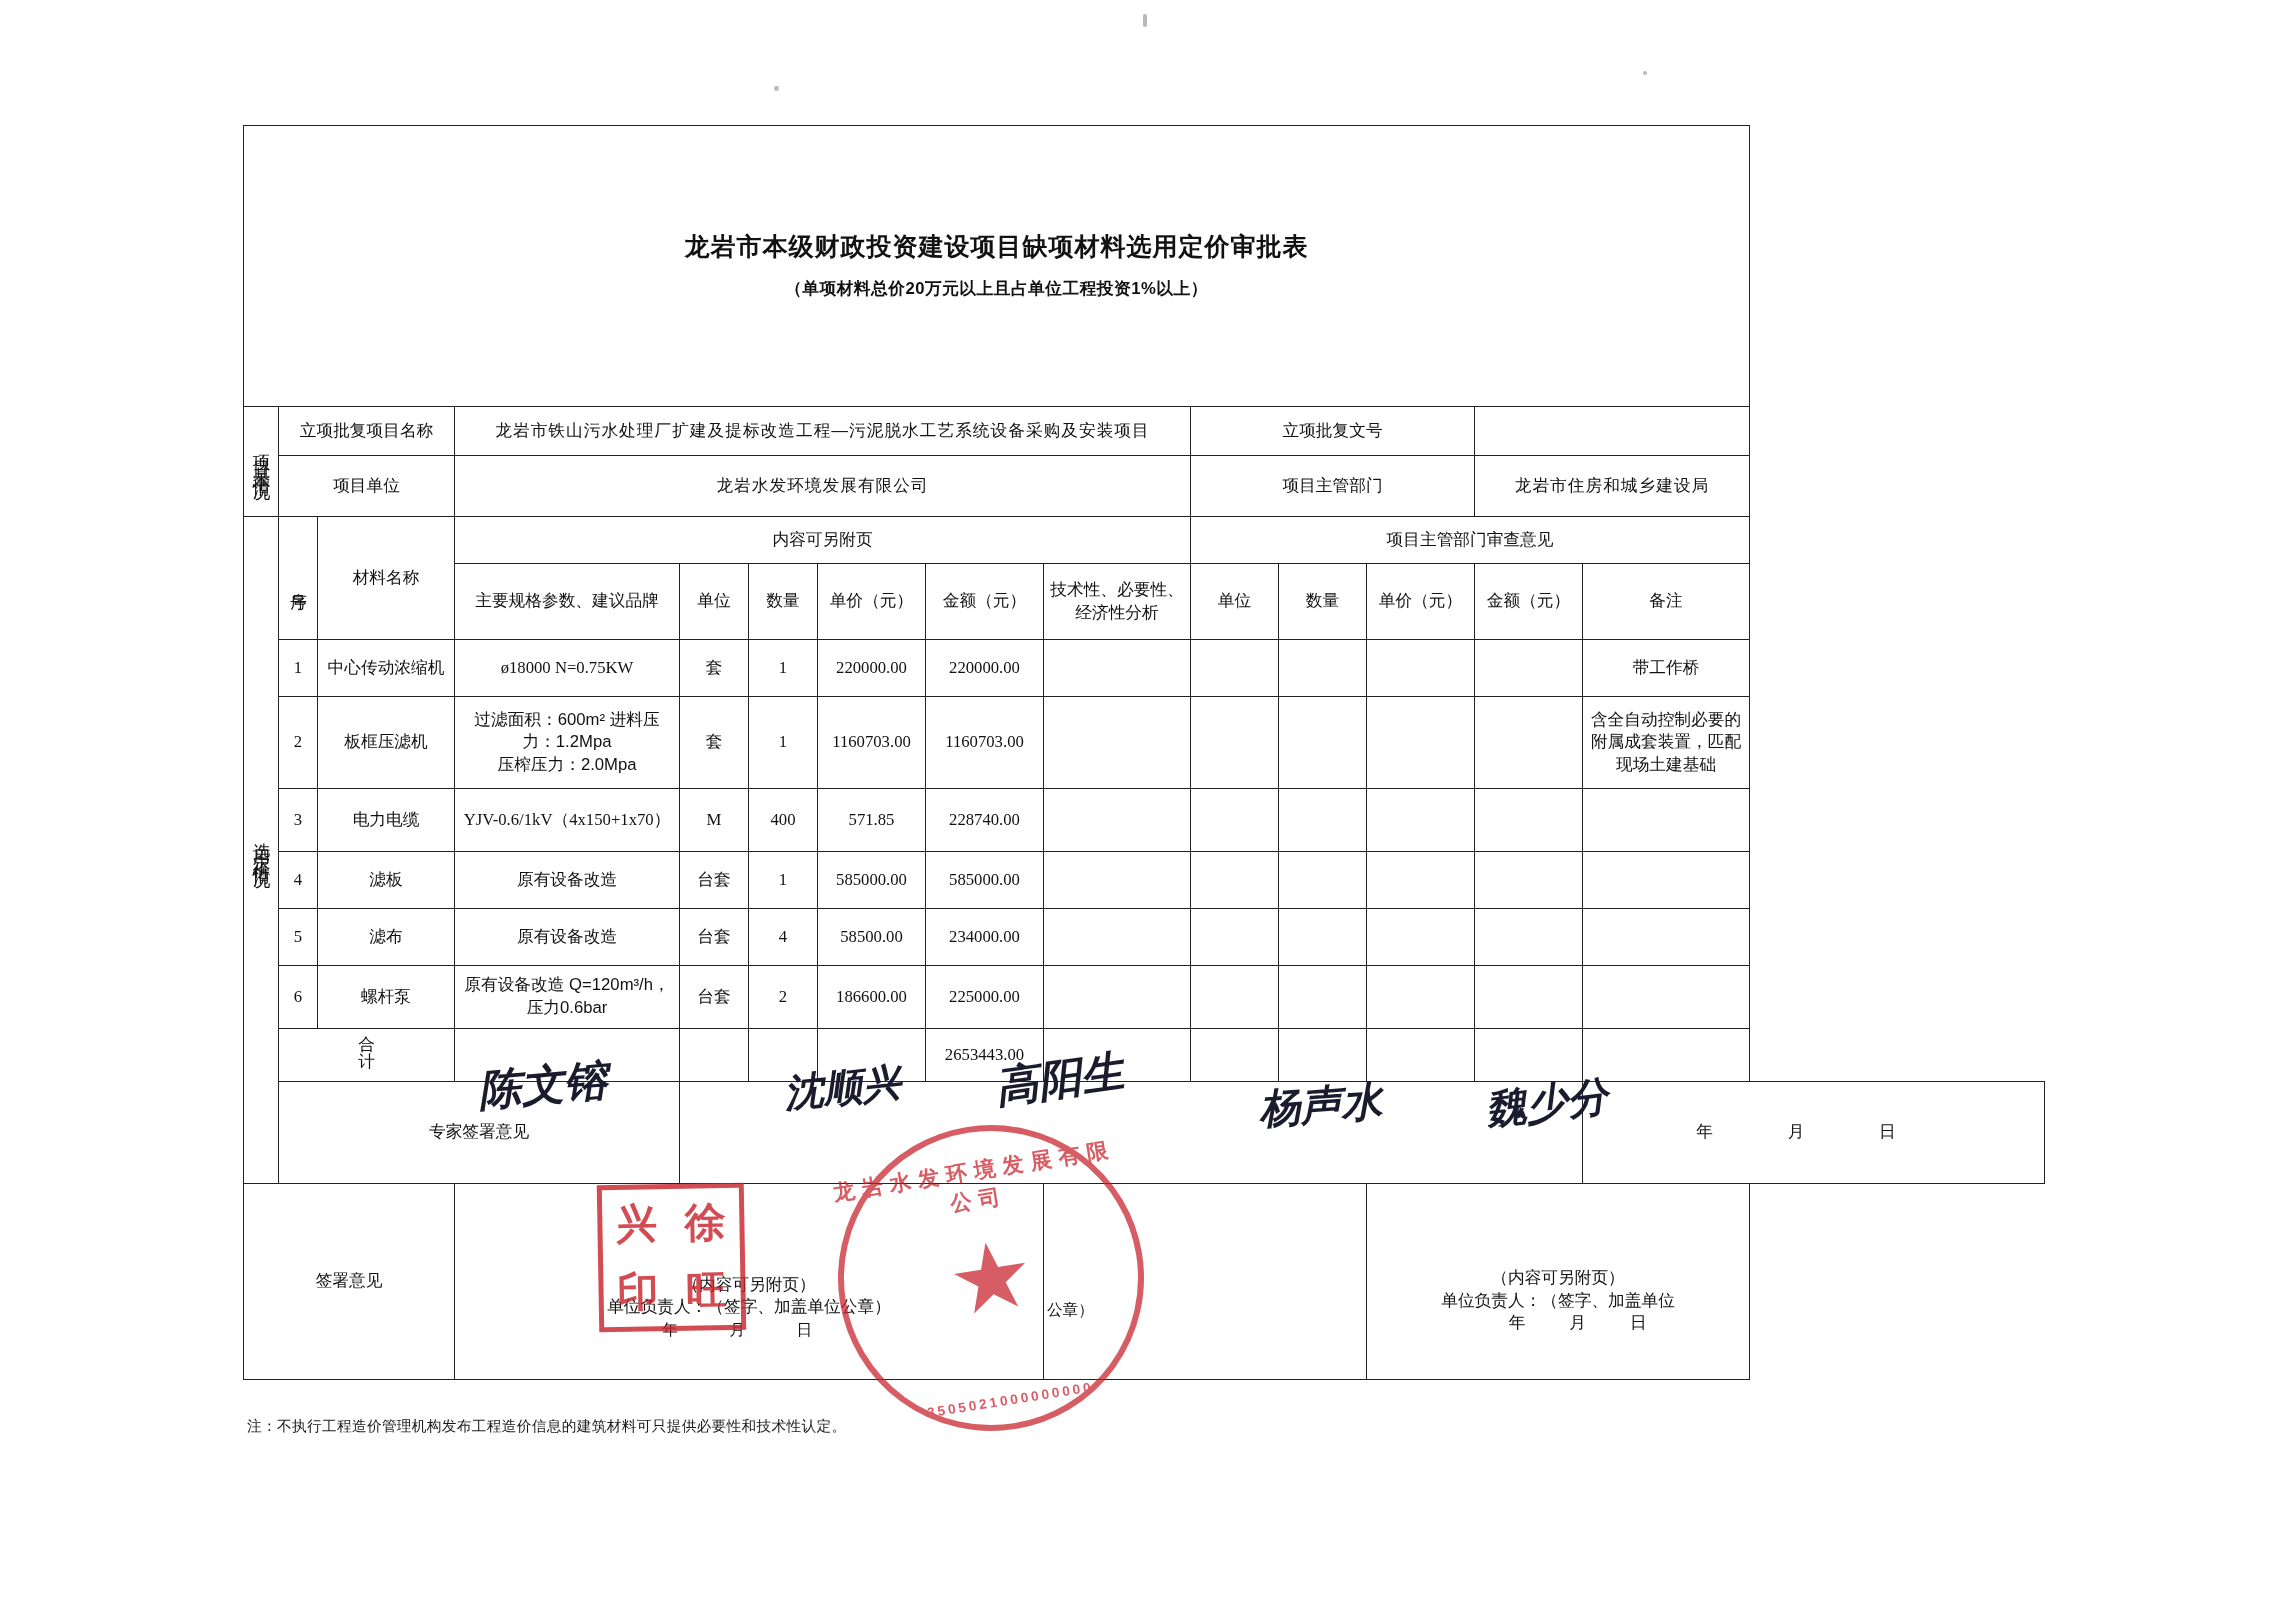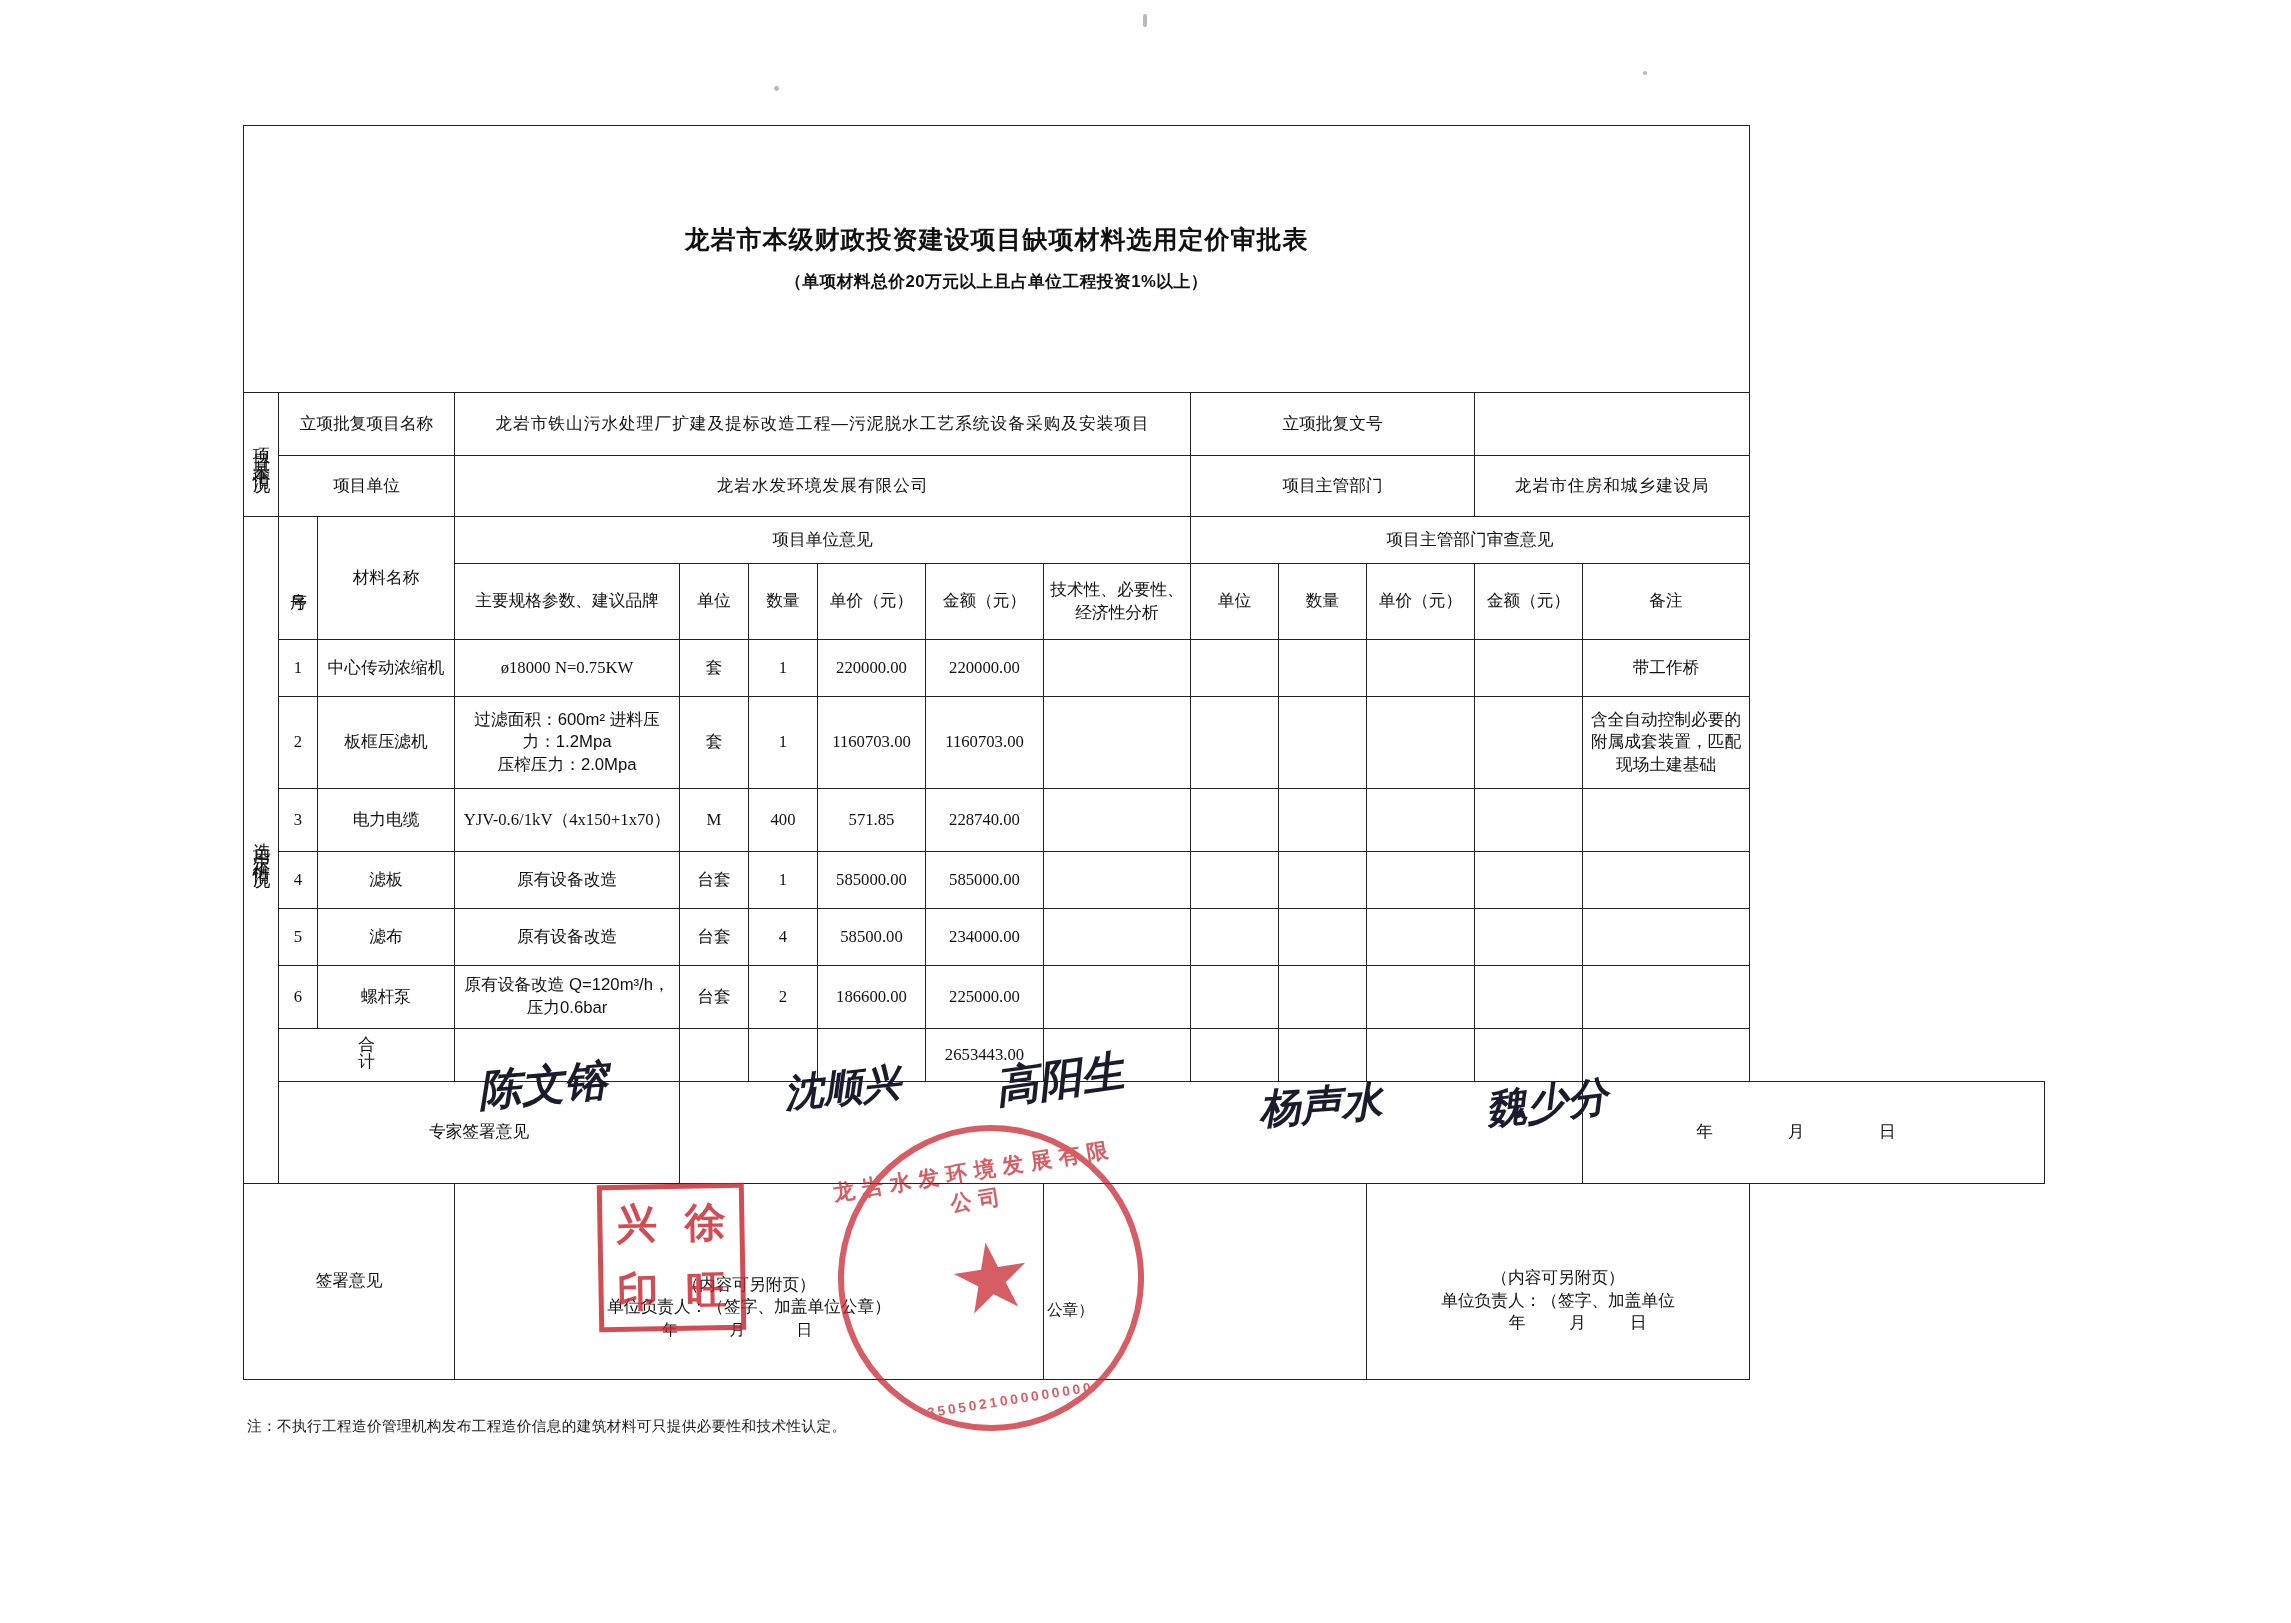--- a/index.html
+++ b/index.html
@@ -143,21 +143,21 @@
   </colgroup>
 
   <tbody>
         <tr>
     <td colspan="14" class="title-cell">
       <div class="title1">龙岩市本级财政投资建设项目缺项材料选用定价审批表</div>
       <div class="title2">（单项材料总价20万元以上且占单位工程投资1%以上）</div>
     </td>
   </tr>
 
-  <tr style="height:63px">
+  <tr style="height:49px">
     <td rowspan="2">
       <span class="vert">项目基本情况</span>
     </td>
     <td colspan="2" class="lbl">立项批复项目名称</td>
     <td colspan="6" class="nowrapbig">龙岩市铁山污水处理厂扩建及提标改造工程—污泥脱水工艺系统设备采购及安装项目</td>
     <td colspan="3" class="lbl">立项批复文号</td>
     <td colspan="2"></td>
   </tr>
 
   <tr style="height:61px">
@@ -168,21 +168,21 @@
   </tr>
 
   <tr style="height:47px">
     <td rowspan="10">
       <span class="vert">选用定价情况</span>
     </td>
     <td rowspan="2">
       <span class="vert" style="letter-spacing:2px;font-size:16.7px;">序号</span>
     </td>
     <td rowspan="2" class="lbl">材料名称</td>
-    <td colspan="6" class="lbl">项目单位意见</td>
+    <td colspan="6" class="lbl">内容可另附页</td>
     <td colspan="5" class="lbl">项目主管部门审查意见</td>
   </tr>
 
   <tr style="height:76px">
     <td>主要规格参数、建议品牌</td>
     <td>单位</td>
     <td>数量</td>
     <td>单价（元）</td>
     <td>金额（元）</td>
     <td class="small">技术性、必要性、经济性分析</td>

